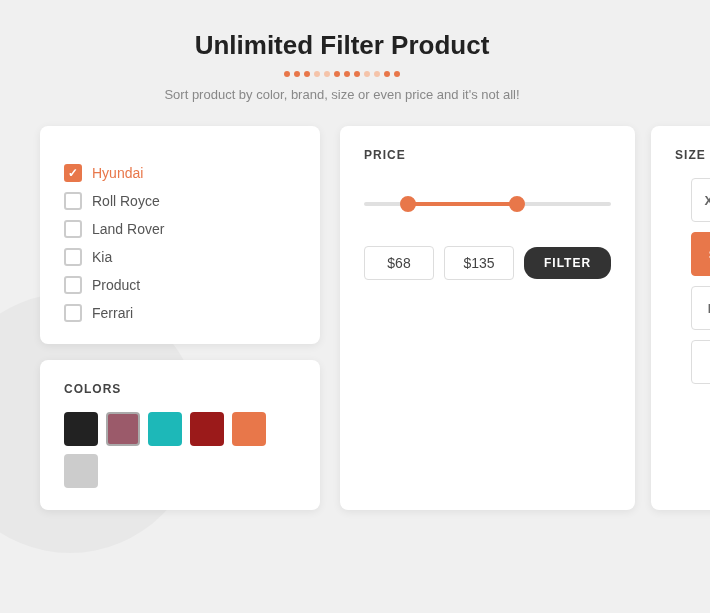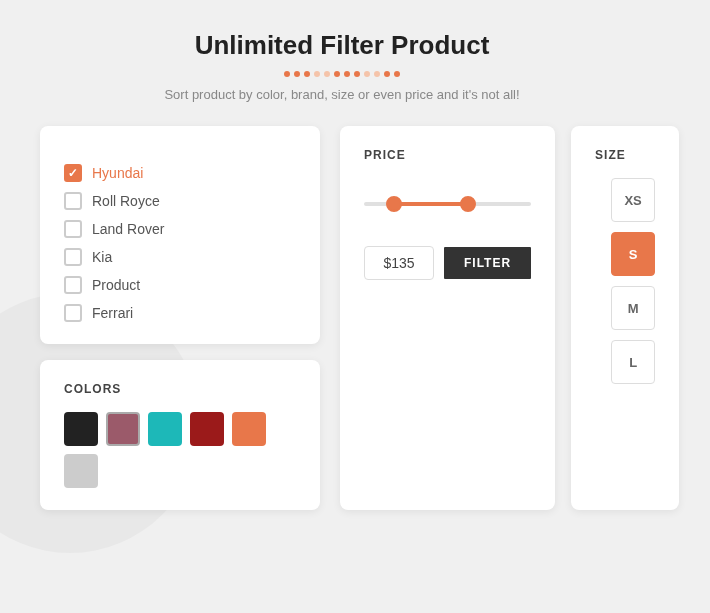--- a/index.html
+++ b/index.html
@@ -226,21 +226,21 @@
       padding: 8px 10px;
       font-size: 14px;
       color: #444;
       text-align: center;
     }
 
     .filter-btn {
       background: #333;
       color: #fff;
       border: none;
-      border-radius: 1px;
+      border-radius: 13px;
       padding: 9px 20px;
       font-size: 12px;
       font-weight: 700;
       letter-spacing: 1px;
       cursor: pointer;
       text-transform: uppercase;
       margin-left: auto;
     }
 
     
@@ -349,20 +349,21 @@
       <div class="card">
         <div class="card-title">PRICE</div>
         <div class="price-slider-container">
           <div class="slider-track" id="slider-track">
             <div class="slider-fill" id="slider-fill" style="left: 18%; right: 38%;"></div>
             <div class="slider-thumb left" id="thumb-left" style="left: calc(18% - 8px); right: auto;"></div>
             <div class="slider-thumb right" id="thumb-right" style="left: calc(62% - 8px); right: auto;"></div>
           </div>
         </div>
         <div class="price-inputs">
+          <input class="price-input" type="text" value="$68" style="">
           <input class="price-input" type="text" value="$135" style="">
           <button class="filter-btn">FILTER</button>
         </div>
       </div>
 
       <div class="card">
         <div class="card-title">SIZE</div>
         <div class="size-options" id="size-options">
             <button class="size-btn">XS</button>
             <button class="size-btn active">S</button>

